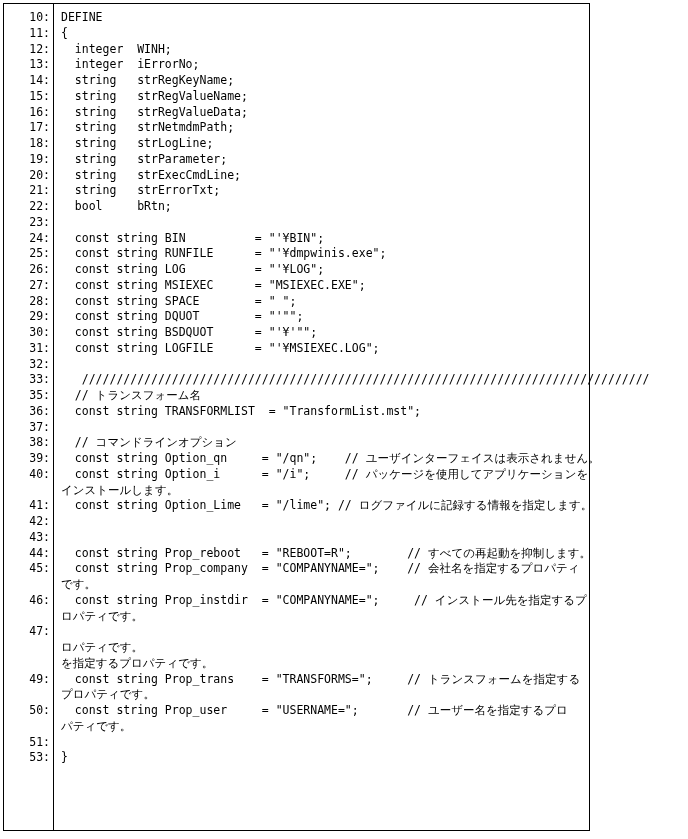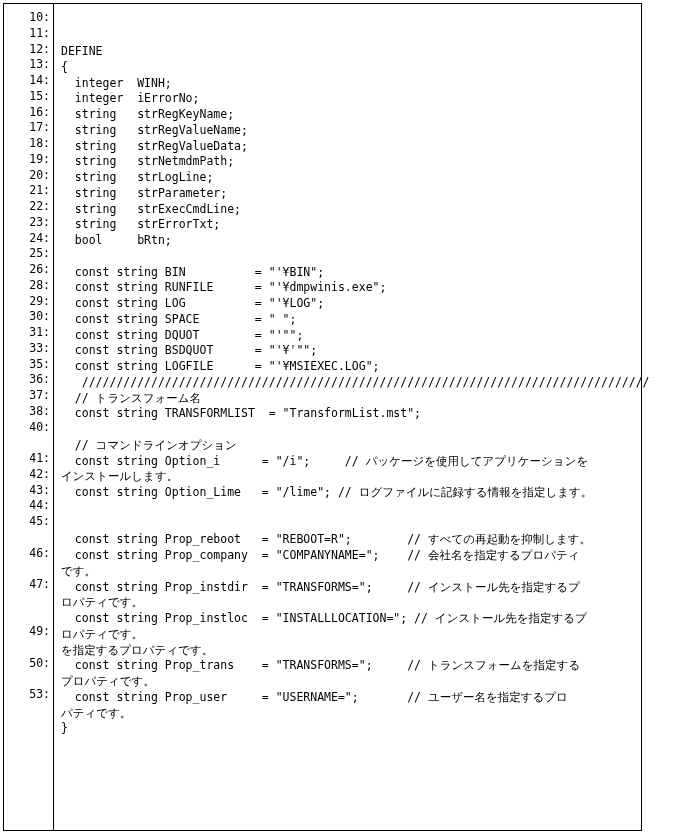--- a/index.html
+++ b/index.html
@@ -6,21 +6,21 @@
   body{
     width:688px;height:839px;
     background:#ffffff;
     position:relative;
     font-family:"DejaVu Sans Mono","Liberation Mono",monospace;
     color:#000;
     overflow:hidden;
   }
   .frame{
     position:absolute;left:3px;top:3px;
-    width:639px;height:828px;
+    width:587px;height:828px;
     border:1px solid #000;
     box-sizing:border-box;
     background:#fff;
   }
   .gutter-sep{
     position:absolute;left:49px;top:0;bottom:0;
     width:1px;background:#000;
   }
   .rows{
     position:absolute;left:0;top:6px;right:0;
@@ -39,21 +39,20 @@
     font-size:11.5px;
     line-height:15.5px;
     white-space:pre;
   }
   .code{
     padding-left:8px;
     font-size:11.5px;
     line-height:15.5px;
     white-space:pre;
     letter-spacing:0;
-    margin-top:34px;
   }
 </style>
 </head>
 <body>
 
 <div class="frame">
   <div class="gutter-sep"></div>
   <div class="rows" id="code-rows">
       <div class="row">
         <span class="num">10:</span>
@@ -117,56 +116,68 @@
       </div>
       <div class="row">
         <span class="num">25:</span>
         <span class="code">  const string RUNFILE      = "'¥dmpwinis.exe";</span>
       </div>
       <div class="row">
         <span class="num">26:</span>
         <span class="code">  const string LOG          = "'¥LOG";</span>
       </div>
       <div class="row">
+        <span class="num">27:</span>
+        <span class="code">  const string MSIEXEC      = "MSIEXEC.EXE";</span>
+      </div>
+      <div class="row">
         <span class="num">28:</span>
         <span class="code">  const string SPACE        = " ";</span>
       </div>
       <div class="row">
         <span class="num">29:</span>
         <span class="code">  const string DQUOT        = "'"";</span>
       </div>
       <div class="row">
         <span class="num">30:</span>
         <span class="code">  const string BSDQUOT      = "'¥'"";</span>
       </div>
       <div class="row">
         <span class="num">31:</span>
         <span class="code">  const string LOGFILE      = "'¥MSIEXEC.LOG";</span>
       </div>
       <div class="row">
+        <span class="num">32:</span>
+        <span class="code"></span>
+      </div>
+      <div class="row">
         <span class="num">33:</span>
         <span class="code">   //////////////////////////////////////////////////////////////////////////////////</span>
       </div>
       <div class="row">
         <span class="num">35:</span>
         <span class="code">  // トランスフォーム名</span>
       </div>
       <div class="row">
         <span class="num">36:</span>
         <span class="code">  const string TRANSFORMLIST  = "TransformList.mst";</span>
       </div>
       <div class="row">
         <span class="num">37:</span>
         <span class="code"></span>
       </div>
       <div class="row">
         <span class="num">38:</span>
         <span class="code">  // コマンドラインオプション</span>
       </div>
       <div class="row">
+        <span class="num">39:</span>
+        <span class="code">  const string Option_qn     = "/qn";    // ユーザインターフェイスは表示されません。</span>
+      </div>
+      <div class="row">
         <span class="num">40:</span>
         <span class="code">  const string Option_i      = "/i";     // パッケージを使用してアプリケーションを</span>
       </div>
       <div class="row">
         <span class="num"></span>
         <span class="code">インストールします。</span>
       </div>
       <div class="row">
         <span class="num">41:</span>
         <span class="code">  const string Option_Lime   = "/lime"; // ログファイルに記録する情報を指定します。</span>
@@ -185,29 +196,28 @@
       <div class="row">
         <span class="num">45:</span>
         <span class="code">  const string Prop_company  = "COMPANYNAME=";    // 会社名を指定するプロパティ</span>
       </div>
       <div class="row">
         <span class="num"></span>
         <span class="code">です。</span>
       </div>
       <div class="row">
         <span class="num">46:</span>
-        <span class="code">  const string Prop_instdir  = "TRANSFORMS=";     // インストール先を指定するプ</span>
+        <span class="code">  const string Prop_instdir  = "COMPANYNAME=";     // インストール先を指定するプ</span>
       </div>
       <div class="row">
         <span class="num"></span>
         <span class="code">ロパティです。</span>
       </div>
       <div class="row">
         <span class="num">47:</span>
-        <span class="code">  const string Prop_instloc  = "INSTALLLOCATION="; // インストール先を指定するプ</span>
       </div>
       <div class="row">
         <span class="num"></span>
         <span class="code">ロパティです。</span>
       </div>
       <div class="row">
         <span class="num"></span>
         <span class="code">を指定するプロパティです。</span>
       </div>
       <div class="row">
@@ -218,19 +228,23 @@
         <span class="num"></span>
         <span class="code">プロパティです。</span>
       </div>
       <div class="row">
         <span class="num">50:</span>
         <span class="code">  const string Prop_user     = "USERNAME=";       // ユーザー名を指定するプロ</span>
       </div>
       <div class="row">
         <span class="num"></span>
         <span class="code">パティです。</span>
+      </div>
+      <div class="row">
+        <span class="num">51:</span>
+        <span class="code"></span>
       </div>
       <div class="row">
         <span class="num">53:</span>
         <span class="code">}</span>
       </div>
     </div>
 </div>
 
 </body></html>

